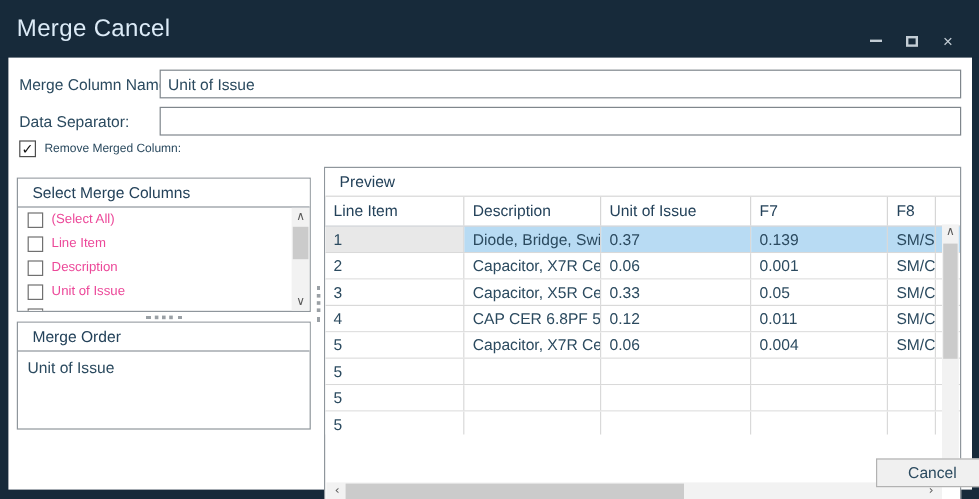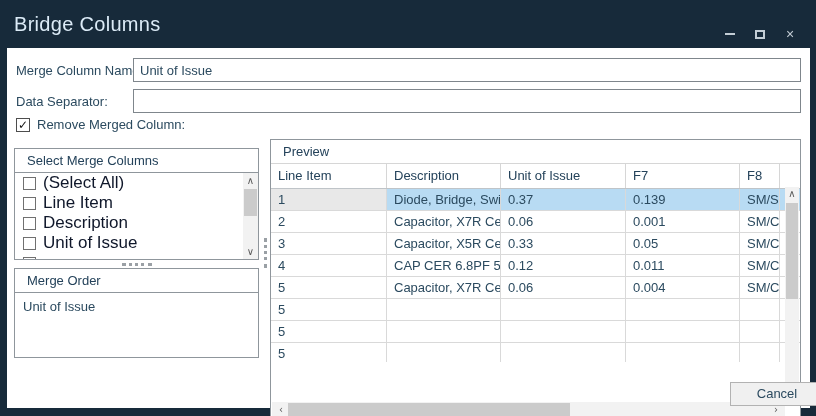--- a/index.html
+++ b/index.html
@@ -24,31 +24,31 @@
   .frm-label { position:absolute; font-size:13px; color:#2b4a5f; }
   .frm-input { position:absolute; left:126px; width:668px; height:24px; border:1px solid #7f868c;
                background:#fff; font-family:"Liberation Sans","DejaVu Sans",sans-serif;
                font-size:13px; color:#2b4a5f; padding:0 6px; outline:none; }
 
   .cb { display:inline-block; width:14px; height:14px; border:1px solid #4d4d4d; background:#fff;
         text-align:center; line-height:13px; font-size:12px; color:#111; vertical-align:middle; }
   .cb-sm { width:13px; height:13px; border:1px solid #707070; flex:0 0 13px; }
 
   .chk-row { position:absolute; left:9px; top:69px; display:flex; align-items:center; gap:7px; }
-  .chk-label { font-size:13px; color:#2b4a5f; }
+  .chk-label { font-size:10px; color:#2b4a5f; }
 
   
   .panel { position:absolute; border:1px solid #8f969c; background:#fff; }
   .panel-header { height:24px; line-height:23px; padding-left:12px; font-size:13px; color:#24425a;
                   border-bottom:1px solid #8f969c; background:#fff; }
 
   .smc-panel  { left:7px;  top:100px; width:245px; height:112px; }
   .smc-list   { position:relative; height:86px; overflow:hidden; }
   .smc-item   { display:flex; align-items:center; gap:7px; height:20px; padding-left:8px; }
-  .smc-item span.lbl { font-size:17px; color:#0f172a; }
+  .smc-item span.lbl { font-size:11px; color:#ec4899; }
 
   .mo-panel   { left:7px; top:220px; width:245px; height:90px; }
   .mo-item    { padding:6px 0 0 8px; font-size:13px; color:#2b4a5f; }
 
   .splitter-h { position:absolute; left:7px; top:212px; width:245px; height:8px;
                 display:flex; align-items:center; justify-content:center; }
   .grip-h { width:30px; border-top:3px dotted #9aa0a5; height:0; }
   .splitter-v { position:absolute; left:253px; top:100px; width:10px; height:210px;
                 display:flex; align-items:center; justify-content:center; }
   .grip-v { height:30px; border-left:3px dotted #9aa0a5; width:0; }
@@ -90,21 +90,21 @@
          text-align:center; line-height:22px; }
   .btn-ok { left:635px; width:66px; }
   .btn-cancel { left:723px; width:94px; }
 </style>
 </head>
 <body>
 
 <div class="window">
 
   <div class="titlebar">
-    <div class="title">Bridge Columns</div>
+    <div class="title">Merge Cancel</div>
     <div class="win-controls">
       <div class="wc">
         <span class="wc-min-bar"></span>
       </div>
       <div class="wc">
         <span class="wc-max-box"></span>
       </div>
       <div class="wc">
         <span class="wc-close-x">×</span>
       </div>

